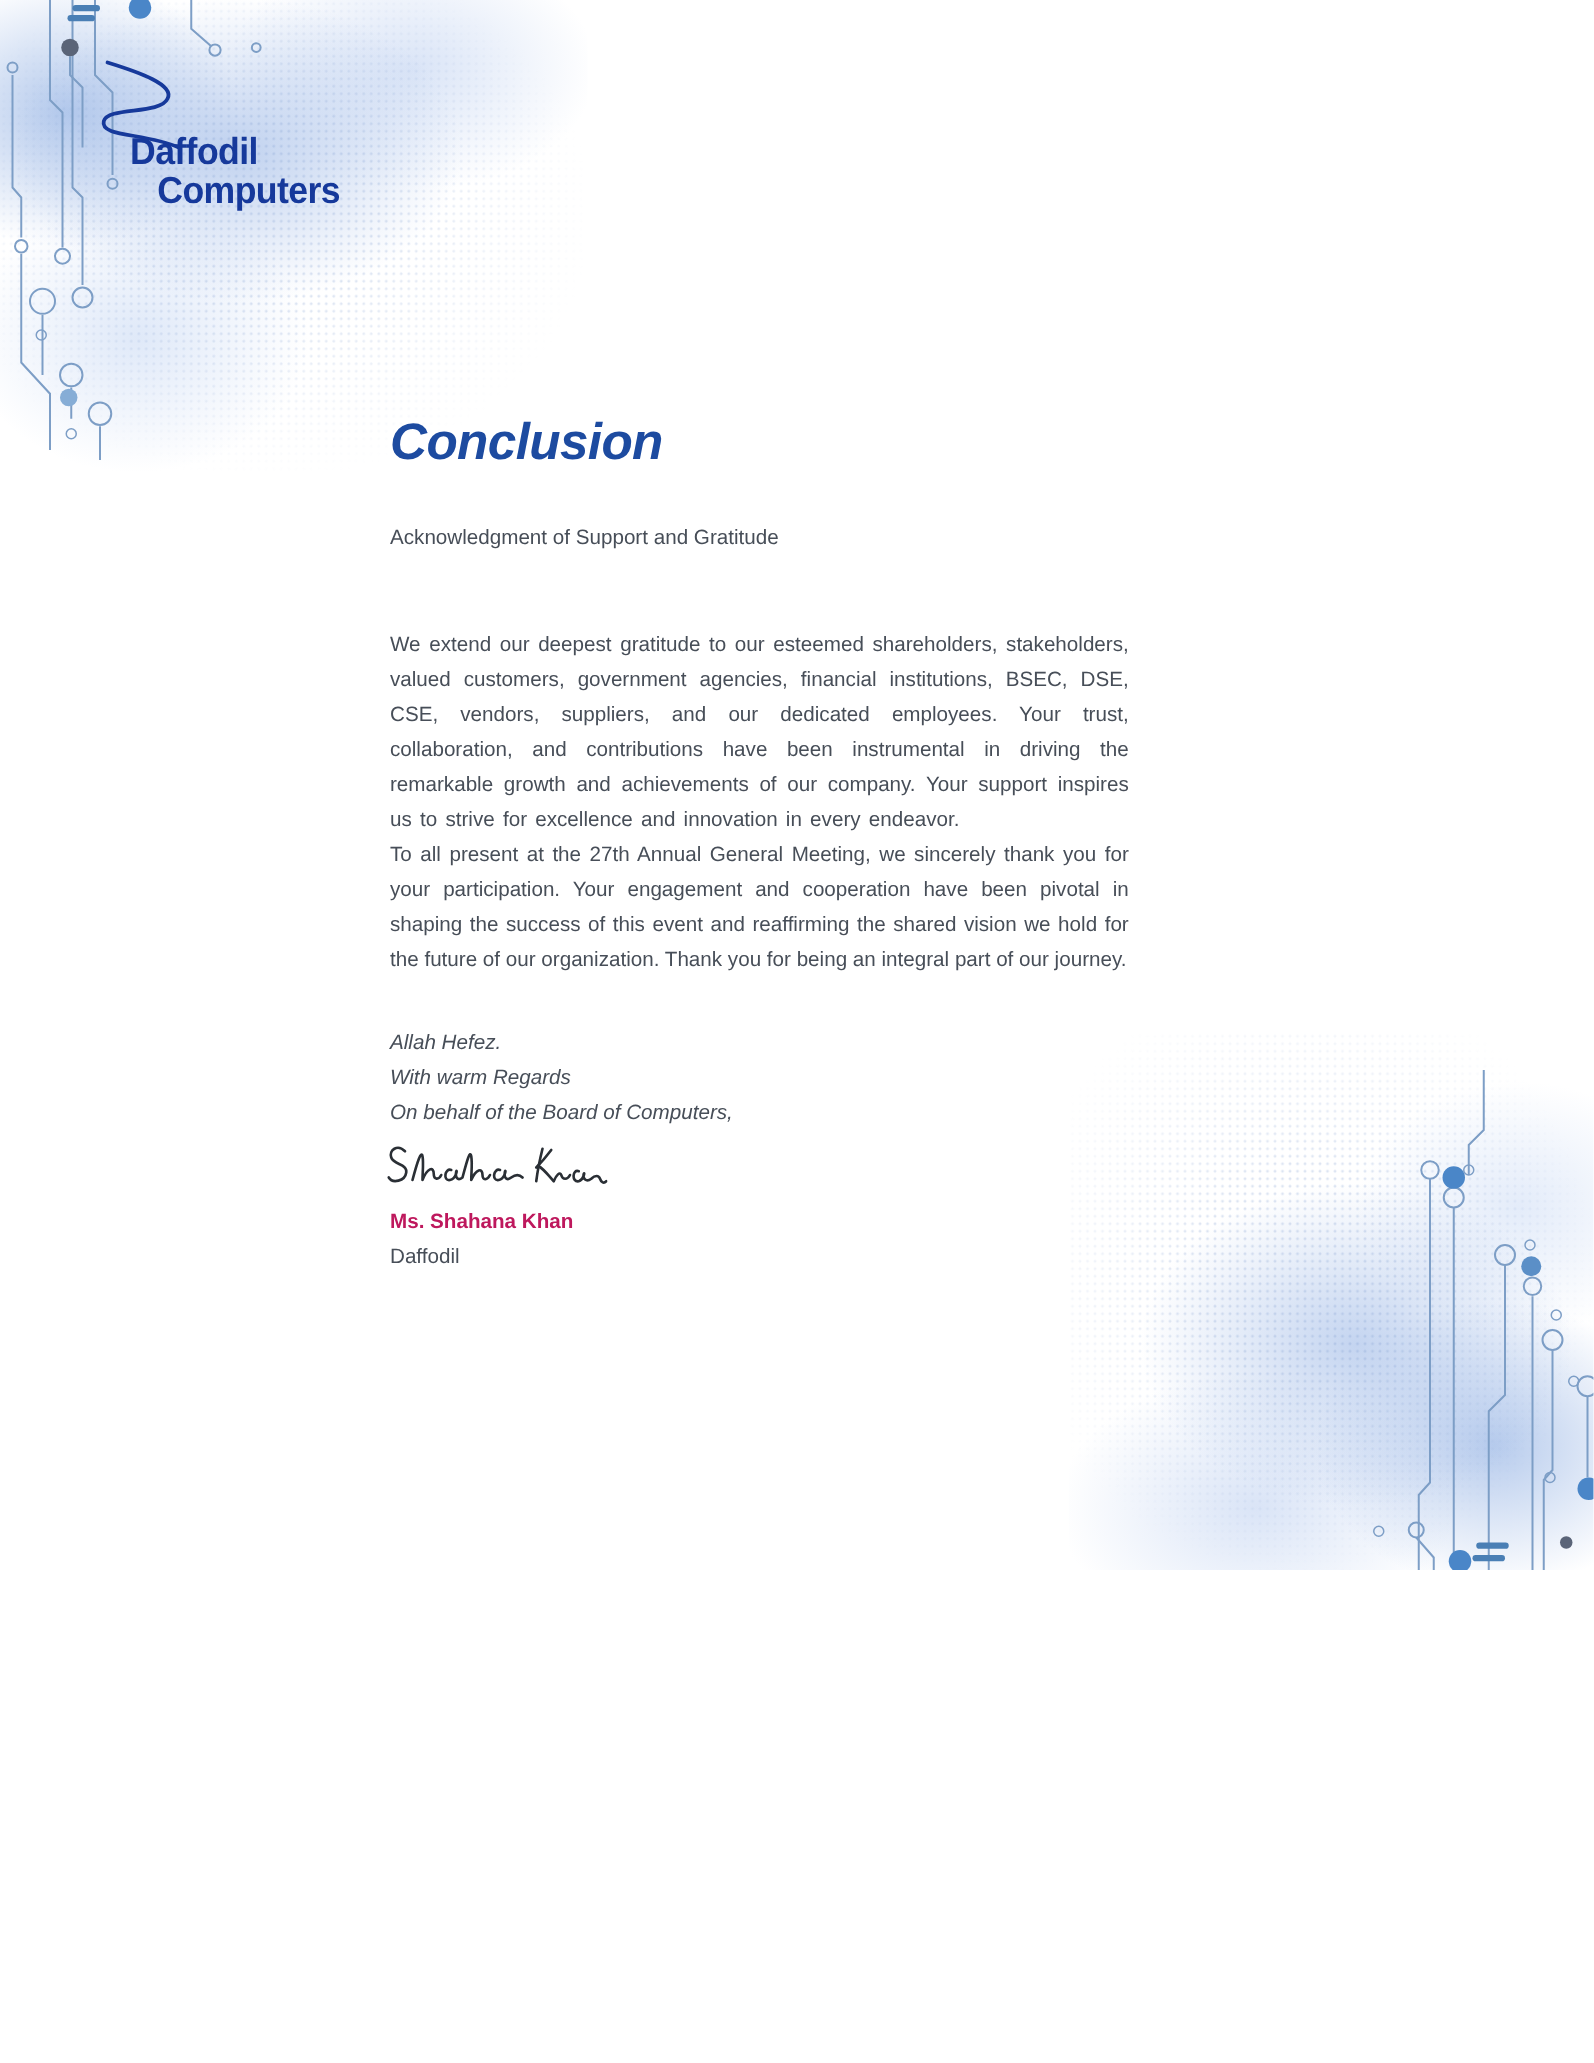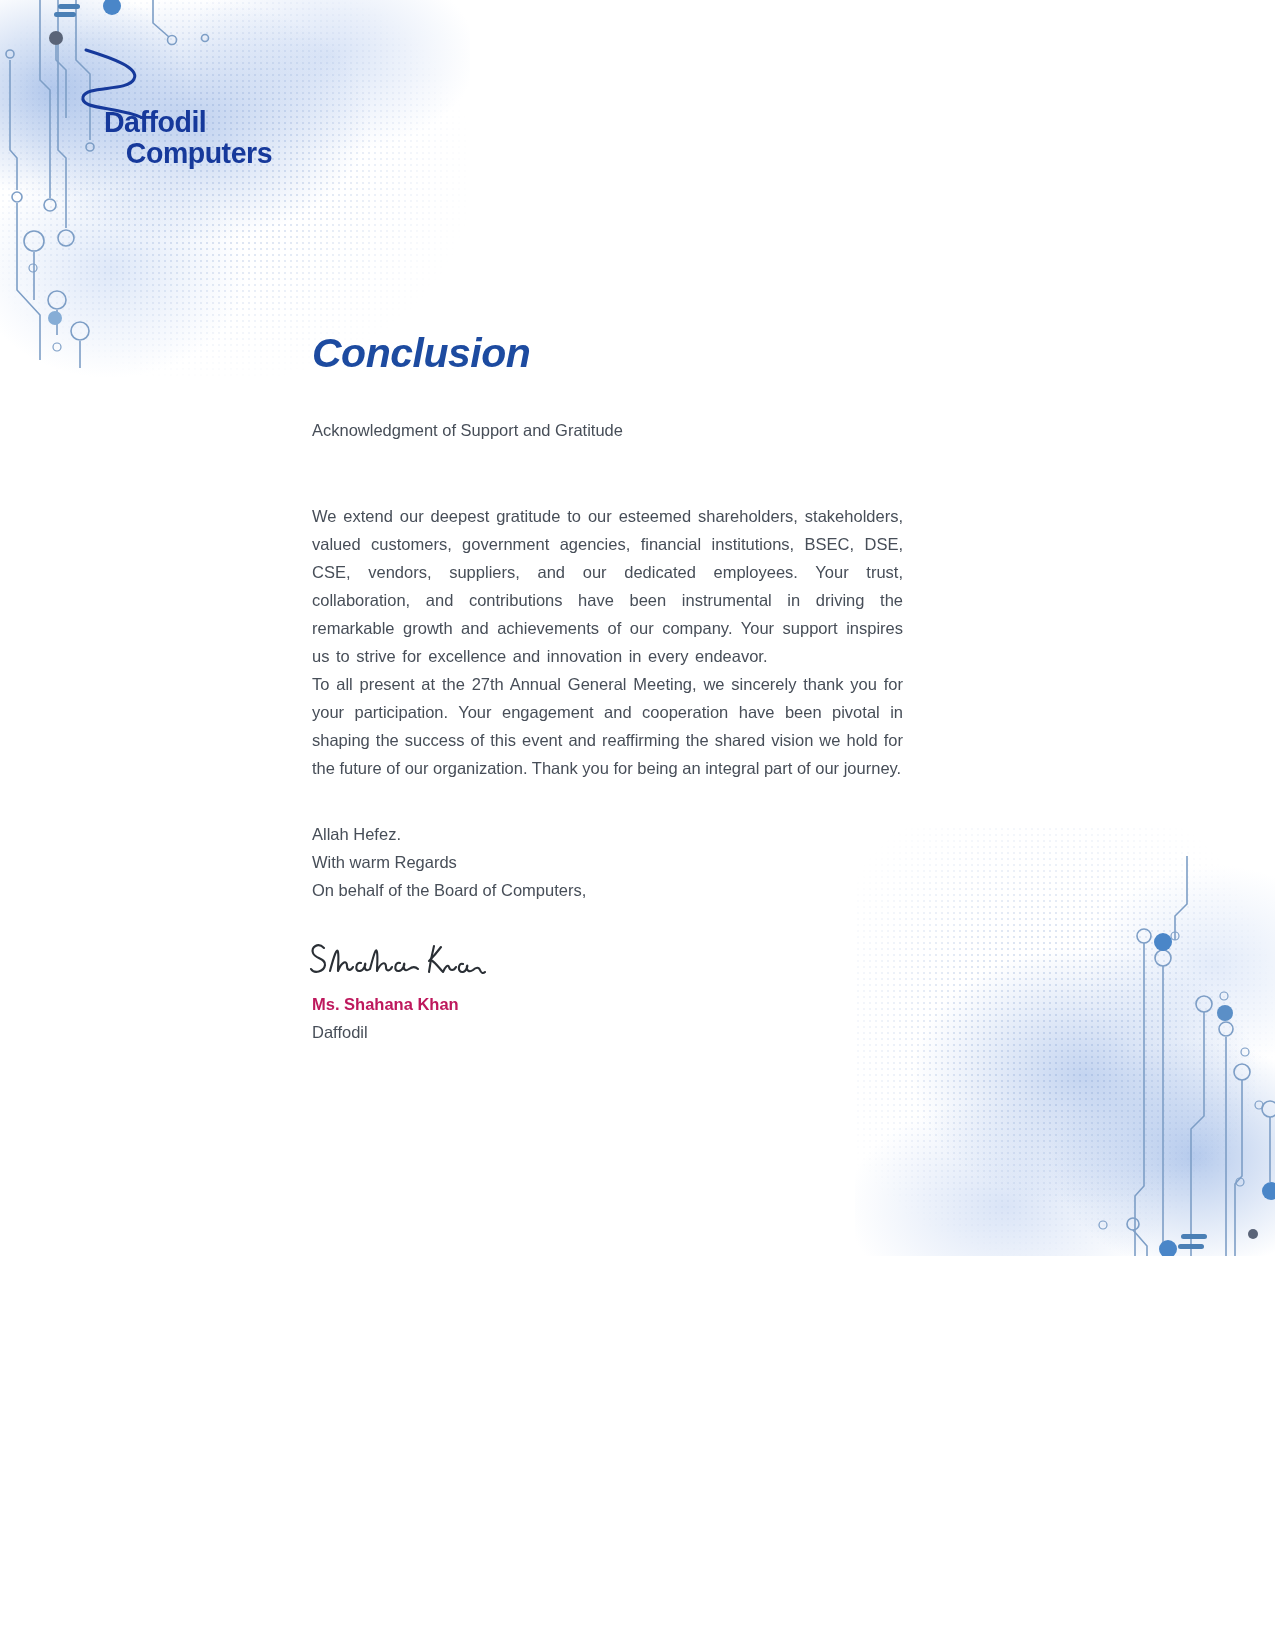--- a/index.html
+++ b/index.html
@@ -62,21 +62,21 @@
     color:#1d4ba0; font-size:41px; line-height:46px;
     letter-spacing:-.5px; font-weight:bold;
     margin-bottom:40px;
     font-style:italic;
   }
   .subtitle { margin-bottom:58px; }
   .para { text-align:justify; }
   .para.p1 { word-spacing:2px; }
   .para.p2 { margin-bottom:38px; }
   .closing-line { }
-  .closing-block { margin-bottom:30px; }
+  .closing-block { margin-bottom:3px;font-style:italic; }
   .signature { display:block; margin:0 0 4px -4px; }
   .signer-name { font-weight:bold; color:#be185d; }
   .signer-title { }
 
   
   .footer {
     position:absolute; left:104px; top:1549px;
     display:flex; align-items:center;
   }
   .page-number {

